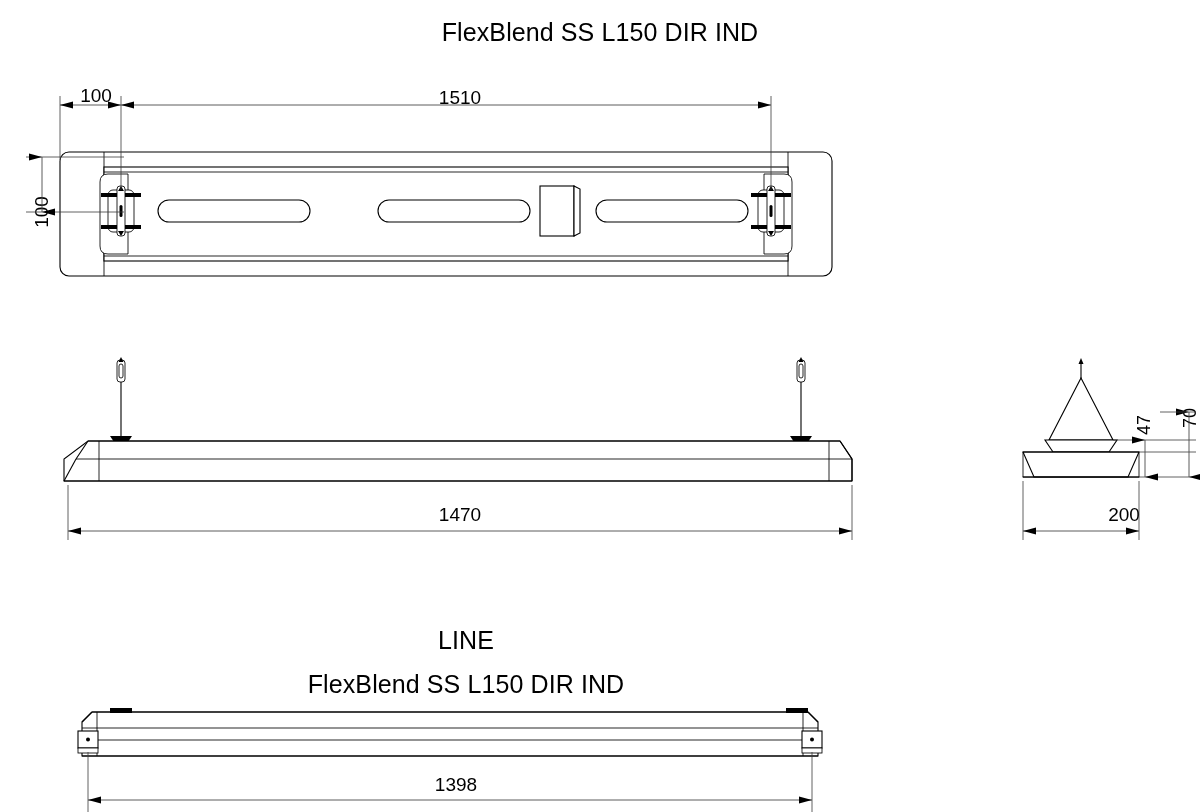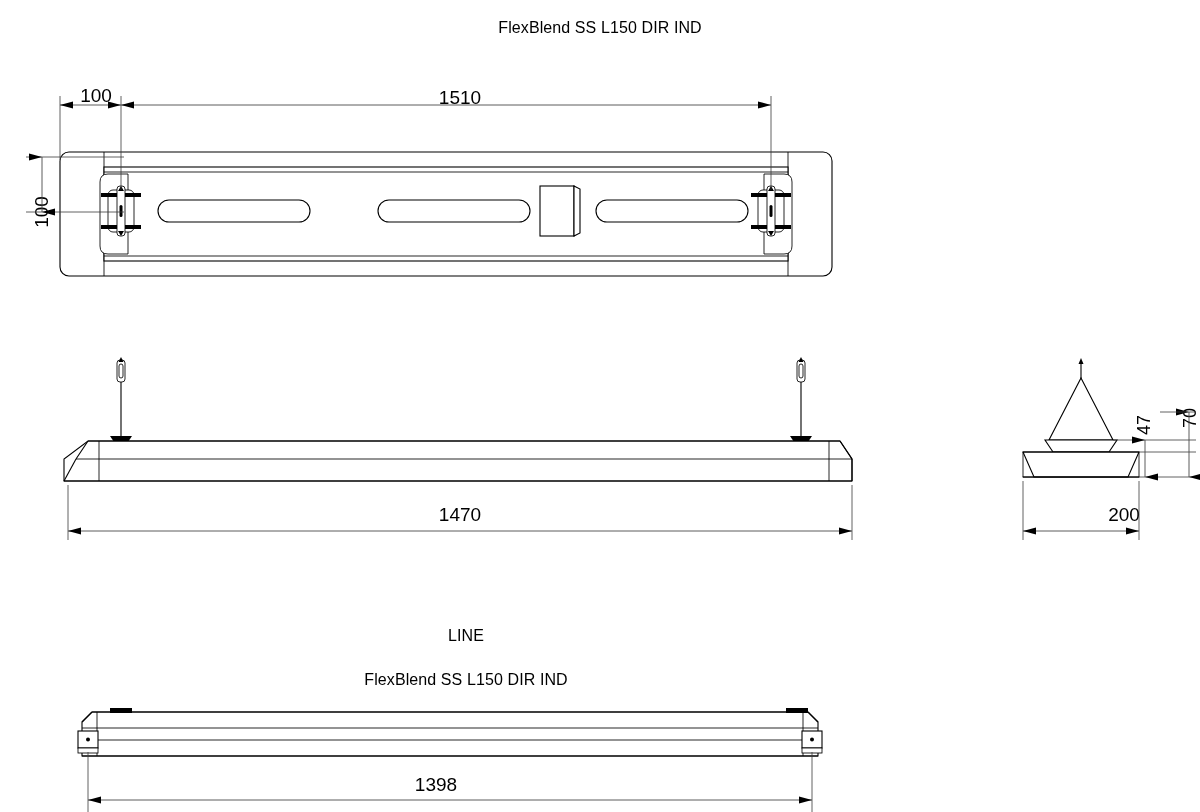--- a/index.html
+++ b/index.html
@@ -10,21 +10,21 @@
     color:#000000;
   }
   #sheet{position:absolute;inset:0;width:1200px;height:812px;}
   .lbl{
     position:absolute;
     font-family:"Liberation Sans","DejaVu Sans",sans-serif;
     color:#000;
     white-space:nowrap;
     line-height:1;
   }
-  .title-main{font-size:16px;letter-spacing:.1px;}
+  .title-main{font-size:25px;letter-spacing:.1px;}
   .dim-txt{font-size:19px;}
   .dim-txt-sm{font-size:18px;}
   .vert{transform-origin:0 0;}
   svg{display:block;}
   .ln{stroke:#000;fill:none;stroke-width:1.1;}
   .ln-thin{stroke:#000;fill:none;stroke-width:0.85;}
   .ln-ext{stroke:#3b3b3b;fill:none;stroke-width:0.8;}
   .ln-dim{stroke:#4a4a4a;fill:none;stroke-width:0.9;}
   .fillw{fill:#ffffff;}
   .fillk{fill:#000000;}
@@ -47,21 +47,21 @@
   <div class="lbl dim-txt" style="left:1124px;top:505px;transform:translateX(-50%);">200</div>
 
   <div class="lbl dim-txt-sm vert" style="left:1135px;top:425px;transform:rotate(-90deg) translateX(-50%);">47</div>
 
   <div class="lbl dim-txt-sm vert" style="left:1181px;top:418px;transform:rotate(-90deg) translateX(-50%);">70</div>
 
   <div class="lbl title-main" style="left:466px;top:628px;transform:translateX(-50%);">LINE</div>
 
   <div class="lbl title-main" style="left:466px;top:672px;transform:translateX(-50%);">FlexBlend SS L150 DIR IND</div>
 
-  <div class="lbl dim-txt" style="left:436px;top:775px;transform:translateX(-50%);">1398</div>
+  <div class="lbl dim-txt" style="left:456px;top:775px;transform:translateX(-50%);">1398</div>
 
   <svg width="1200" height="812" viewBox="0 0 1200 812" style="position:absolute;left:0;top:0;">
 
     <defs>
       <marker id="arrR" markerWidth="14" markerHeight="8" refX="13" refY="4" orient="auto" markerUnits="userSpaceOnUse">
         <path d="M0,0.4 L13,4 L0,7.6 Z" fill="#000"></path>
       </marker>
       <marker id="arrL" markerWidth="14" markerHeight="8" refX="1" refY="4" orient="auto" markerUnits="userSpaceOnUse">
         <path d="M14,0.4 L1,4 L14,7.6 Z" fill="#000"></path>
       </marker>

